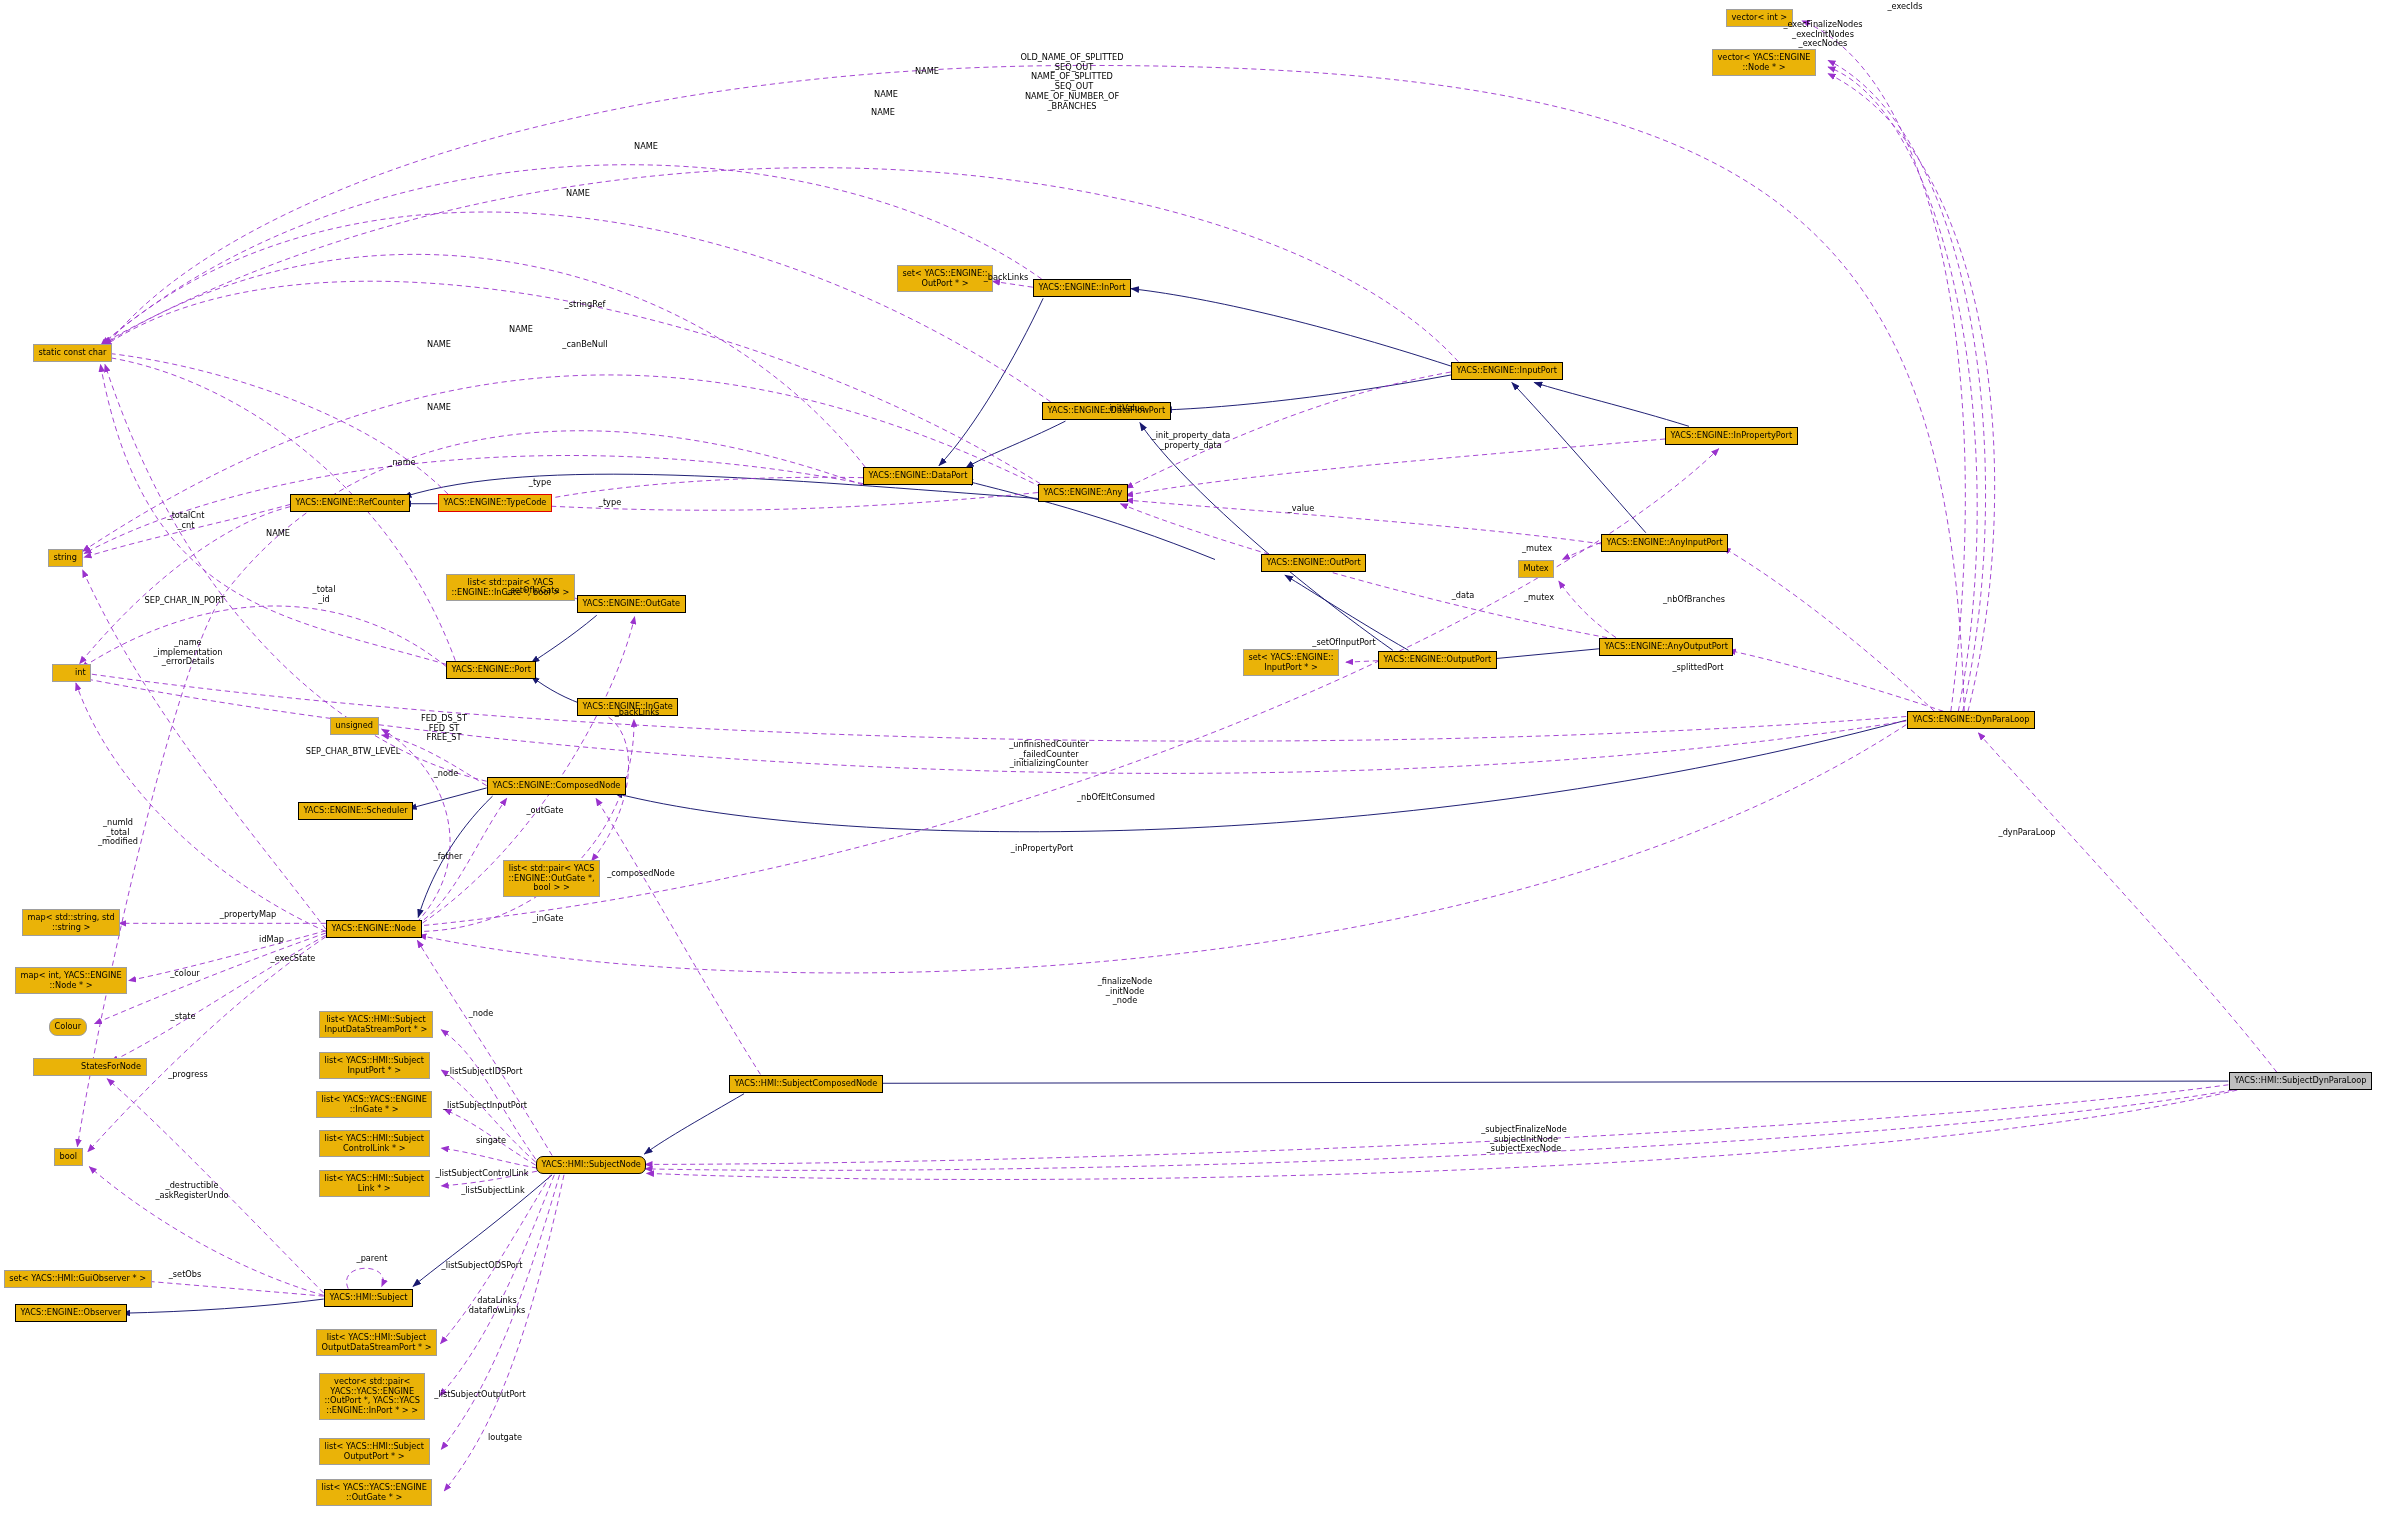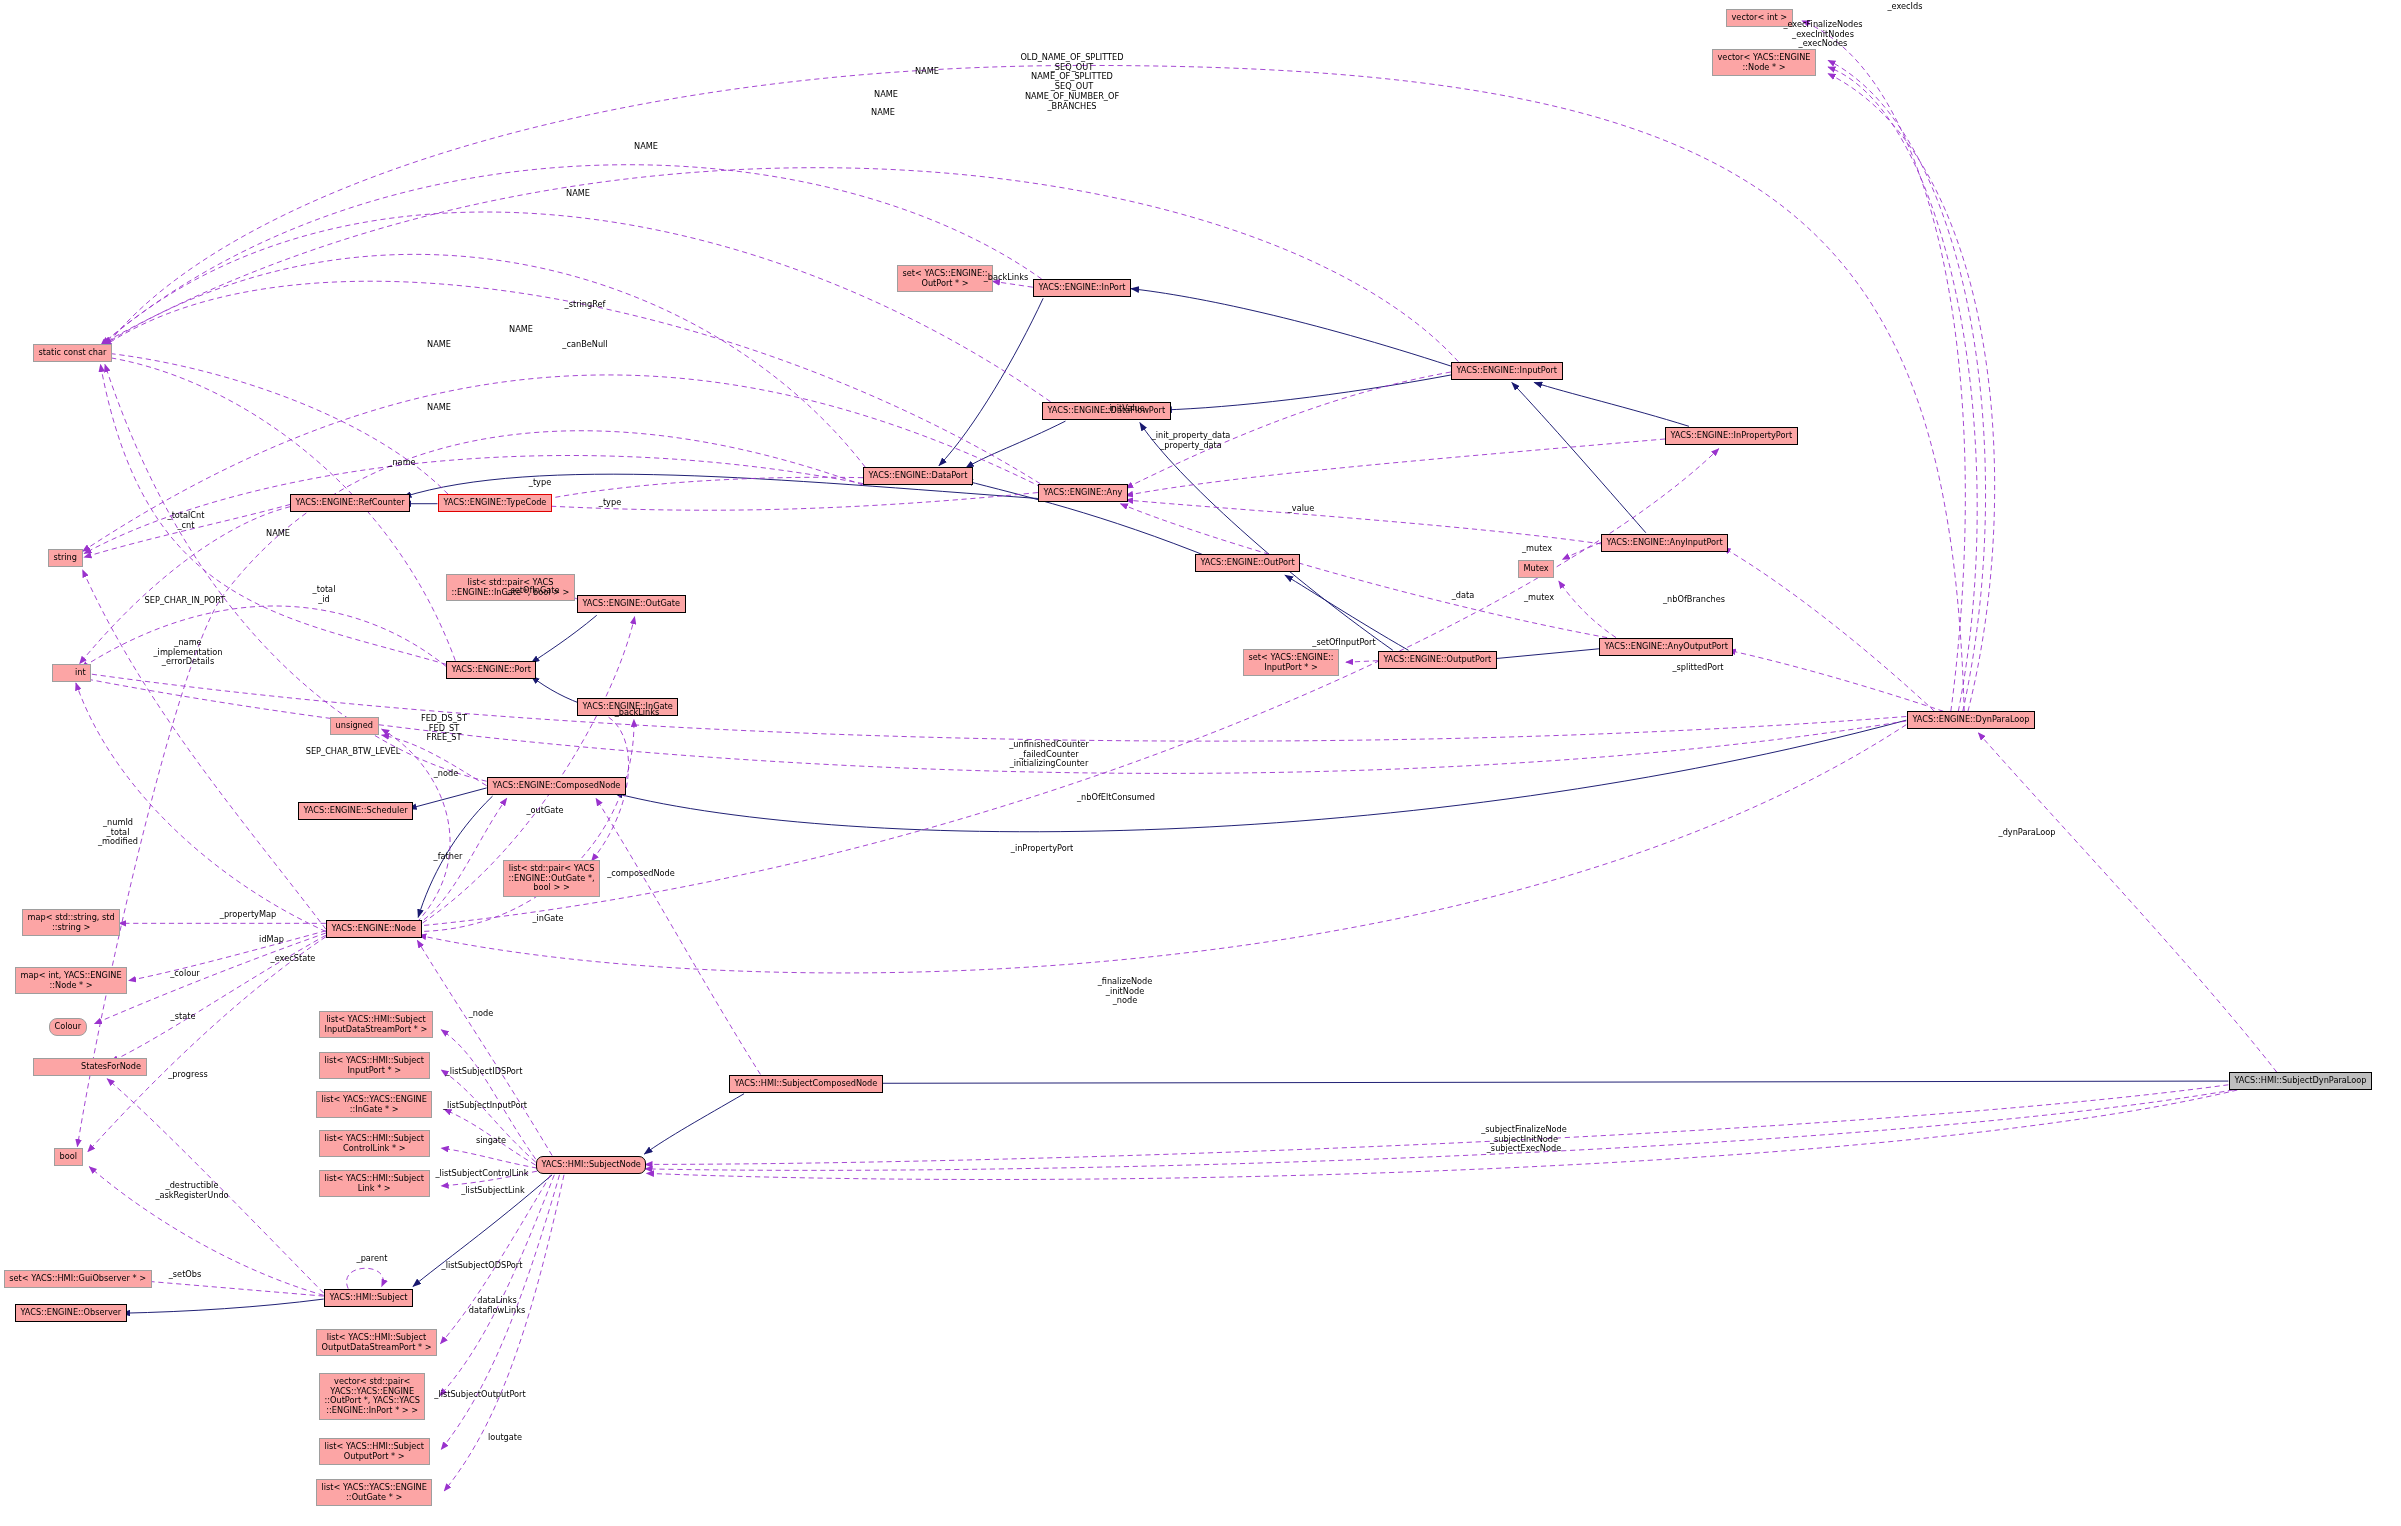--- a/index.html
+++ b/index.html
@@ -1,18 +1,18 @@
 <!DOCTYPE html>
 <html style="font-size:12px"><head>
 <meta charset="utf-8">
 <style>
   html,body{margin:0;padding:0;background:#ffffff;}
   #canvas{position:relative;width:2401px;height:1526px;font-family:"DejaVu Sans",sans-serif;overflow:hidden;background:#fff;}
   #edges{position:absolute;left:0;top:0;}
-  .box{position:absolute;background:#fca5a5;border:0.7px solid #000;font-size:8.2px;line-height:9.7px;
+  .box{position:absolute;background:#eab308;border:0.7px solid #000;font-size:8.2px;line-height:9.7px;
        padding:3px 4.5px;text-align:center;white-space:pre-line;color:#000;z-index:2;}
   .tmpl{border:0.7px solid #9e9e9e;color:#000;}
   .red{border:0.7px solid #e00000;}
   .hl{background:#bfbfbf;border:0.7px solid #000;}
   .lbl{position:absolute;font-size:8.2px;line-height:9.7px;color:#000;white-space:pre-line;
        text-align:center;transform:translate(-50%,-50%);z-index:3;}
 </style>
 </head>
 <body>
 
@@ -140,21 +140,21 @@
 <div class="box" style="left:1665px;top:427px;"><span>YACS::ENGINE::InPropertyPort</span></div>
 <div class="box" style="left:863px;top:467px;"><span>YACS::ENGINE::DataPort</span></div>
 <div class="box" style="left:1038px;top:484px;"><span>YACS::ENGINE::Any</span></div>
 <div class="box" style="left:290px;top:494px;"><span>YACS::ENGINE::RefCounter</span></div>
 <div class="box red" style="left:438px;top:494px;"><span>YACS::ENGINE::TypeCode</span></div>
 <div class="box tmpl" style="left:446px;top:574px;"><span>list&lt; std::pair&lt; YACS
 ::ENGINE::InGate *, bool &gt; &gt;</span></div>
 <div class="box" style="left:577px;top:595px;"><span>YACS::ENGINE::OutGate</span></div>
 <div class="box" style="left:446px;top:661px;"><span>YACS::ENGINE::Port</span></div>
 <div class="box" style="left:577px;top:698px;"><span>YACS::ENGINE::InGate</span></div>
-<div class="box" style="left:1195px;top:554px;"><span>YACS::ENGINE::OutPort</span></div>
+<div class="box" style="left:1261px;top:554px;"><span>YACS::ENGINE::OutPort</span></div>
 <div class="box tmpl" style="left:1518px;top:560px;"><span>Mutex</span></div>
 <div class="box tmpl" style="left:1243px;top:649px;"><span>set&lt; YACS::ENGINE::
 InputPort * &gt;</span></div>
 <div class="box" style="left:1378px;top:651px;"><span>YACS::ENGINE::OutputPort</span></div>
 <div class="box" style="left:1601px;top:534px;"><span>YACS::ENGINE::AnyInputPort</span></div>
 <div class="box" style="left:1599px;top:638px;"><span>YACS::ENGINE::AnyOutputPort</span></div>
 <div class="box" style="left:1907px;top:711px;"><span>YACS::ENGINE::DynParaLoop</span></div>
 <div class="box" style="left:487px;top:777px;"><span>YACS::ENGINE::ComposedNode</span></div>
 <div class="box" style="left:298px;top:802px;"><span>YACS::ENGINE::Scheduler</span></div>
 <div class="box tmpl" style="left:503px;top:860px;"><span>list&lt; std::pair&lt; YACS

